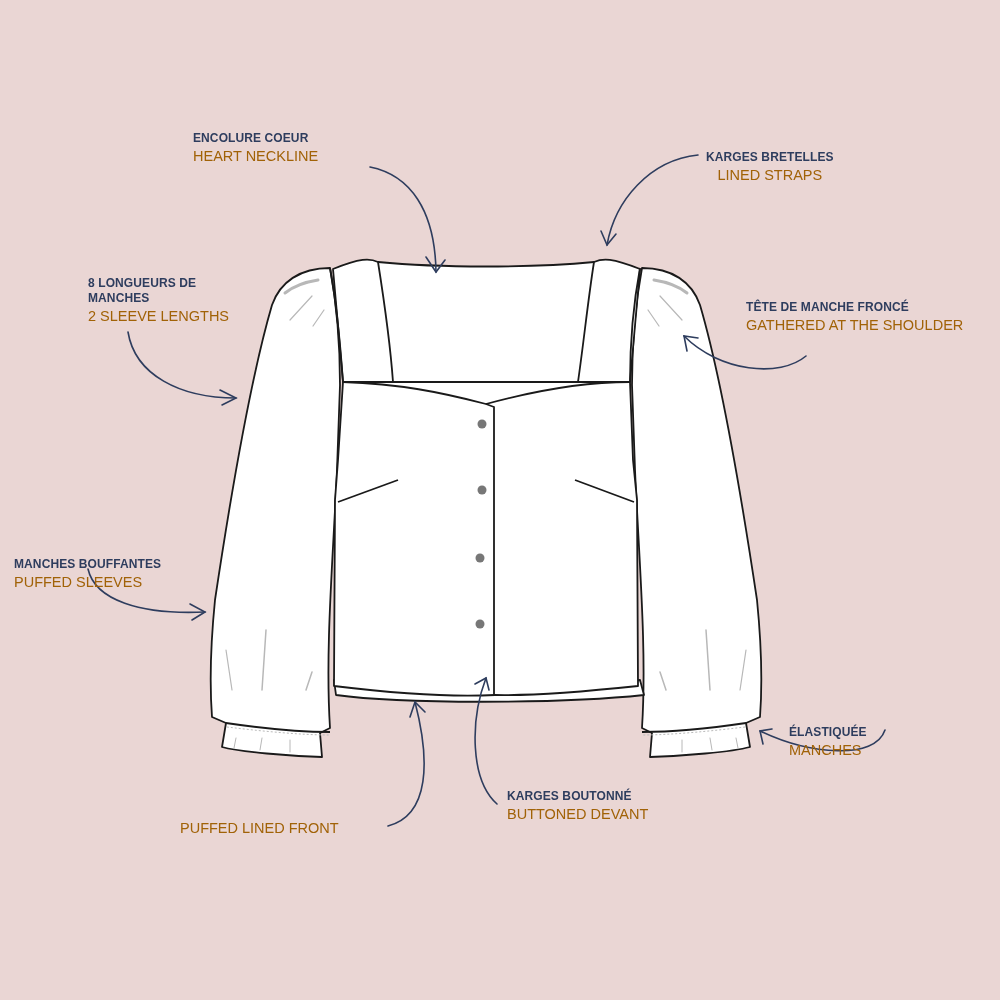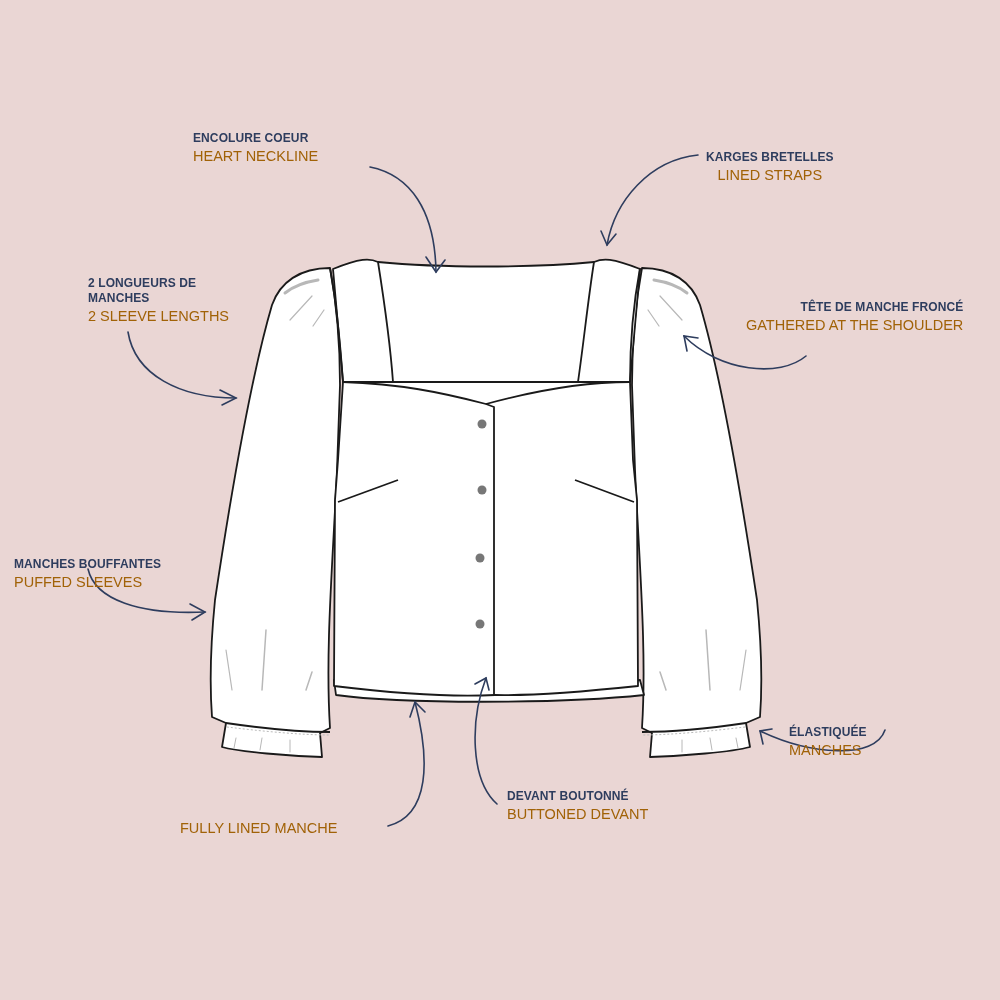--- a/index.html
+++ b/index.html
@@ -134,39 +134,39 @@
   <span class="fr">ENCOLURE COEUR</span>
   <span class="en">HEART NECKLINE</span>
 </div>
 
 <div class="label" style="left:706px; top:150px;text-align:center;">
   <span class="fr">KARGES BRETELLES</span>
   <span class="en">LINED STRAPS</span>
 </div>
 
 <div class="label" style="left:88px; top:276px; width:160px;">
-  <span class="fr">2 LONGUEURS DE MANCHES</span>
+  <span class="fr">8 LONGUEURS DE MANCHES</span>
   <span class="en">2 SLEEVE LENGTHS</span>
 </div>
 
-<div class="label" style="left:746px; top:300px;text-align:right;">
+<div class="label" style="left:746px; top:300px;">
   <span class="fr">TÊTE DE MANCHE FRONCÉ</span>
   <span class="en">GATHERED AT THE SHOULDER</span>
 </div>
 
 <div class="label" style="left:14px; top:517px;margin-top:40px;">
   <span class="fr">MANCHES BOUFFANTES</span>
   <span class="en">PUFFED SLEEVES</span>
 </div>
 
 <div class="label" style="left:789px; top:690px;margin-top:35px;">
   <span class="fr">ÉLASTIQUÉE</span>
   <span class="en">MANCHES</span>
 </div>
 
 <div class="label" style="left:180px; top:818px; width:210px;">
-  <span class="en">FULLY LINED MANCHE</span>
+  <span class="en">PUFFED LINED FRONT</span>
 </div>
 
 <div class="label" style="left:507px; top:789px;">
-  <span class="fr">DEVANT BOUTONNÉ</span>
+  <span class="fr">KARGES BOUTONNÉ</span>
   <span class="en">BUTTONED DEVANT</span>
 </div>
 
 </body></html>

